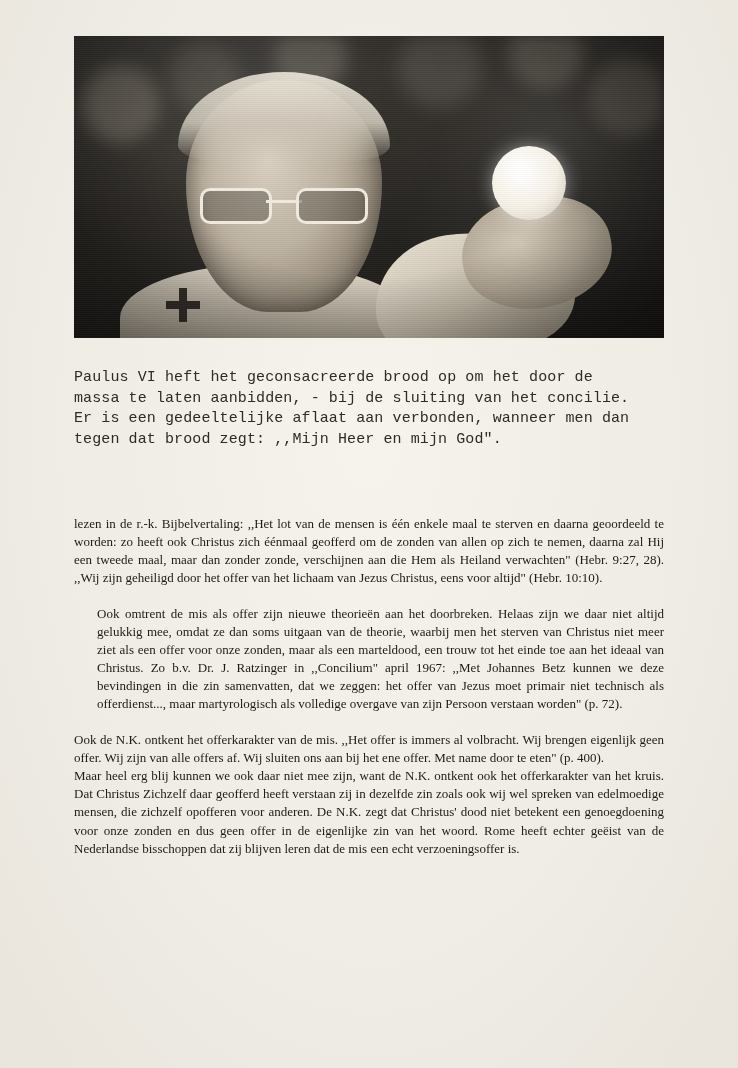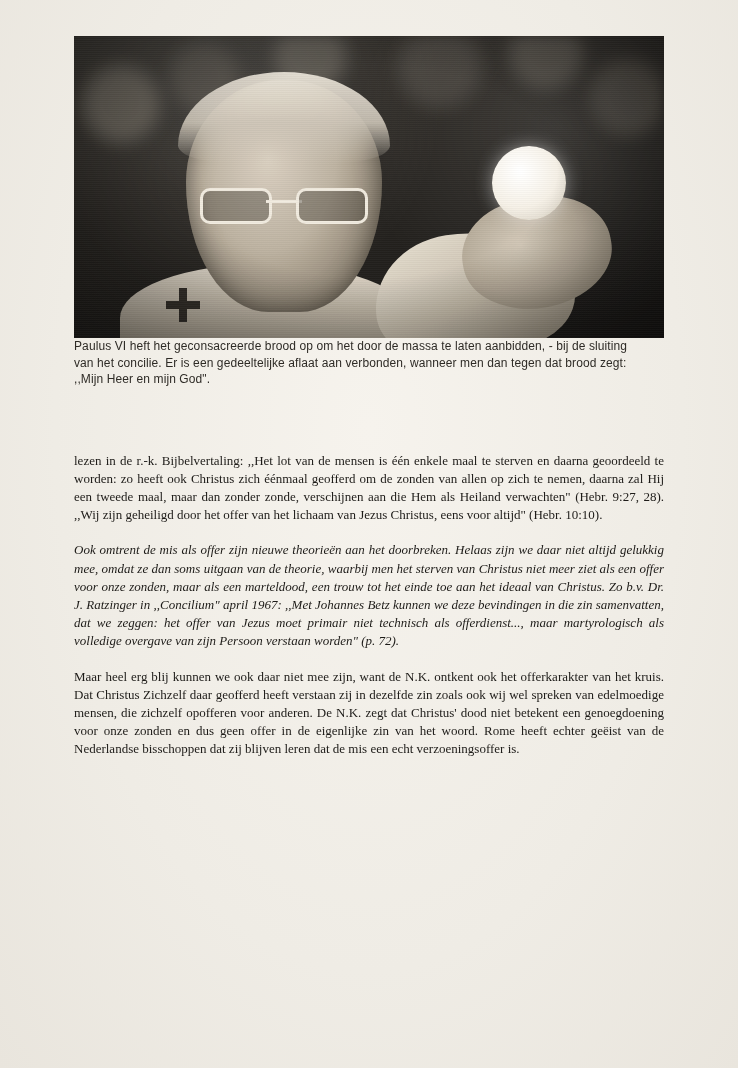--- a/index.html
+++ b/index.html
@@ -175,44 +175,44 @@
     position: absolute;
     inset: 0;
     background-image:
       repeating-linear-gradient(0deg, rgba(255,255,255,0.035) 0 1px, rgba(0,0,0,0.035) 1px 2px);
     pointer-events: none;
     opacity: 0.7;
   }
 
   
   .caption {
-    margin-top: 0;
+    margin-top: 30px;
     width: 572px;
-    font-family: Liberation Sans, sans-serif;
-    font-size: 12px;
+    font-family: Liberation Mono, monospace;
+    font-size: 15px;
     line-height: 1.38;
     color: #2e2b26;
     letter-spacing: 0.1px;
   }
 
   
   .body {
     margin-top: 64px;
     width: 590px;
     color: #1d1b18;
   }
   p.para {
     margin: 0 0 17px 0;
     font-size: 13px;
     line-height: 1.40;
     text-align: justify;
     hyphens: manual;
   }
   p.para.italic {
-    font-style: italic;
+    margin-left: 23px;
   }
   p.tight {
     margin-bottom: 0;
   }
 </style>
 </head>
 <body>
 
 <div class="page">
   <div class="paper"></div>
@@ -237,18 +237,19 @@
         <div class="vignette"></div>
         <div class="grain"></div>
       </div>
     </div>
 
     <div class="caption">Paulus VI heft het geconsacreerde brood op om het door de massa te laten aanbidden, - bij de sluiting van het concilie. Er is een gedeeltelijke aflaat aan verbonden, wanneer men dan tegen dat brood zegt: ,,Mijn Heer en mijn God".</div>
 
     <div class="body">
       <p class="para">lezen in de r.-k. Bijbelvertaling: ,,Het lot van de mensen is één enkele maal te sterven en daarna geoordeeld te worden: zo heeft ook Christus zich éénmaal geofferd om de zonden van allen op zich te nemen, daarna zal Hij een tweede maal, maar dan zonder zonde, verschijnen aan die Hem als Heiland verwachten" (Hebr. 9:27, 28). ,,Wij zijn geheiligd door het offer van het lichaam van Jezus Christus, eens voor altijd" (Hebr. 10:10).</p>
       <p class="para italic">Ook omtrent de mis als offer zijn nieuwe theorieën aan het doorbreken. Helaas zijn we daar niet altijd gelukkig mee, omdat ze dan soms uitgaan van de theorie, waarbij men het sterven van Christus niet meer ziet als een offer voor onze zonden, maar als een marteldood, een trouw tot het einde toe aan het ideaal van Christus. Zo b.v. Dr. J. Ratzinger in ,,Concilium" april 1967: ,,Met Johannes Betz kunnen we deze bevindingen in die zin samenvatten, dat we zeggen: het offer van Jezus moet primair niet technisch als offerdienst..., maar martyrologisch als volledige overgave van zijn Persoon verstaan worden" (p. 72).</p>
+      <p class="para tight">Ook de N.K. ontkent het offerkarakter van de mis. ,,Het offer is immers al volbracht. Wij brengen eigenlijk geen offer. Wij zijn van alle offers af. Wij sluiten ons aan bij het ene offer. Met name door te eten" (p. 400).</p>
       <p class="para">Maar heel erg blij kunnen we ook daar niet mee zijn, want de N.K. ontkent ook het offerkarakter van het kruis. Dat Christus Zichzelf daar geofferd heeft verstaan zij in dezelfde zin zoals ook wij wel spreken van edelmoedige mensen, die zichzelf opofferen voor anderen. De N.K. zegt dat Christus' dood niet betekent een genoegdoening voor onze zonden en dus geen offer in de eigenlijke zin van het woord. Rome heeft echter geëist van de Nederlandse bisschoppen dat zij blijven leren dat de mis een echt verzoeningsoffer is.</p>
 
     </div>
 
   </div>
 </div>
 
 </body></html>

